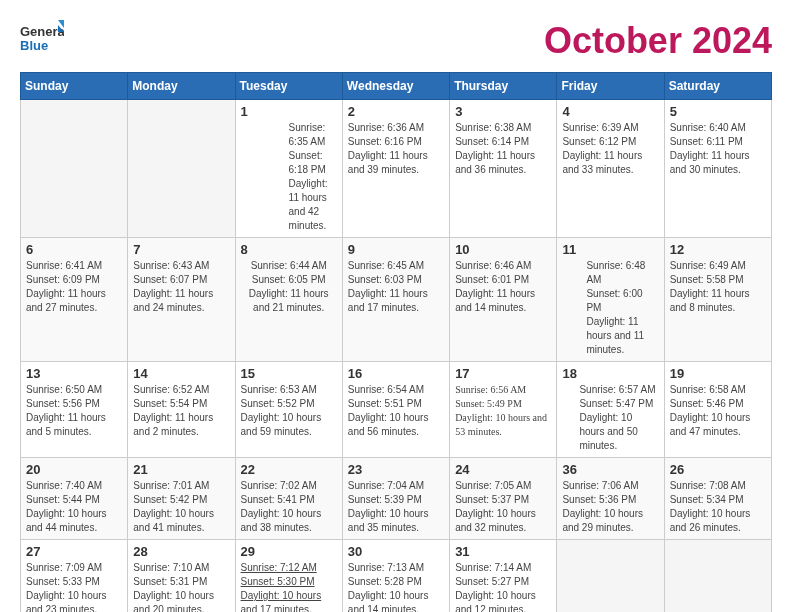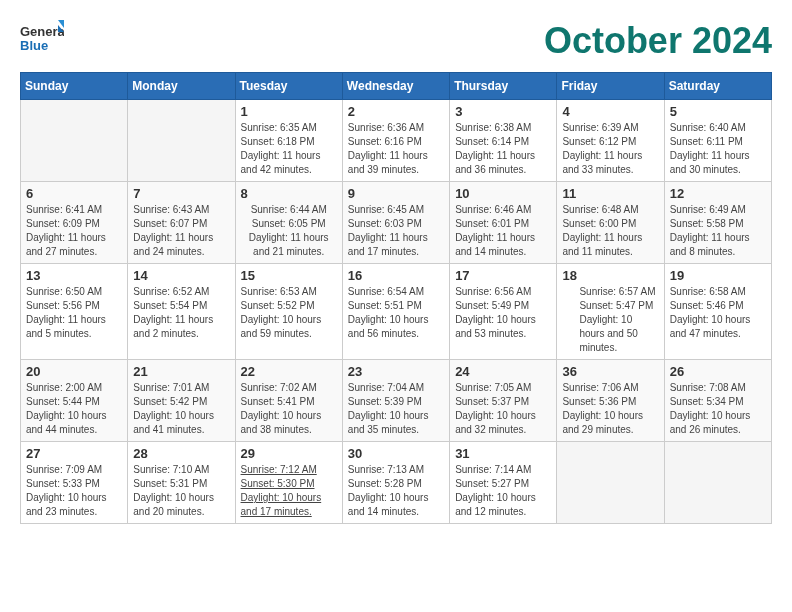--- a/index.html
+++ b/index.html
@@ -20,21 +20,21 @@
       display: flex;
       flex-direction: column;
       align-items: flex-start;
     }
     .title-block {
       text-align: right;
     }
     .month-title {
       font-size: 36px;
       font-weight: bold;
-      color: #0f766e;
+      color: #be185d;
     }
     .location {
       font-size: 14px;
       color: #555;
     }
     table {
       width: 100%;
       border-collapse: collapse;
       font-size: 11px;
       padding-left: 36px;
@@ -105,21 +105,21 @@
         <th>Friday</th>
         <th>Saturday</th>
       </tr>
   </thead>
   <tbody id="calendar-body">
   <tr>
         <td class="empty-cell"></td>
         <td class="empty-cell"></td>
         <td>
           <span class="day-number">1</span>
-          <div class="day-info" style="white-space: pre-line;">Sunrise: 6:35 AM
+          <div class="day-info" style="white-space: pre-line; margin-left: 48px;">Sunrise: 6:35 AM
 Sunset: 6:18 PM
 Daylight: 11 hours and 42 minutes.</div>
         </td>
         <td>
           <span class="day-number">2</span>
           <div class="day-info" style="white-space: pre-line;">Sunrise: 6:36 AM
 Sunset: 6:16 PM
 Daylight: 11 hours and 39 minutes.</div>
         </td>
         <td>
@@ -167,21 +167,21 @@
 Daylight: 11 hours and 17 minutes.</div>
         </td>
         <td>
           <span class="day-number">10</span>
           <div class="day-info" style="white-space: pre-line;">Sunrise: 6:46 AM
 Sunset: 6:01 PM
 Daylight: 11 hours and 14 minutes.</div>
         </td>
         <td>
           <span class="day-number">11</span>
-          <div class="day-info" style="white-space: pre-line;">Sunrise: 6:48 AM
+          <div class="day-info" style="white-space: pre-line; margin-left: 24px;">Sunrise: 6:48 AM
 Sunset: 6:00 PM
 Daylight: 11 hours and 11 minutes.</div>
         </td>
         <td>
           <span class="day-number">12</span>
           <div class="day-info" style="white-space: pre-line;">Sunrise: 6:49 AM
 Sunset: 5:58 PM
 Daylight: 11 hours and 8 minutes.</div>
         </td>
       </tr>
@@ -205,41 +205,41 @@
 Daylight: 10 hours and 59 minutes.</div>
         </td>
         <td>
           <span class="day-number">16</span>
           <div class="day-info" style="white-space: pre-line;">Sunrise: 6:54 AM
 Sunset: 5:51 PM
 Daylight: 10 hours and 56 minutes.</div>
         </td>
         <td>
           <span class="day-number">17</span>
-          <div class="day-info" style="white-space: pre-line;">Sunrise: 6:56 AM
+          <div class="day-info" style="white-space: pre-line; font-family: Liberation Serif, serif;">Sunrise: 6:56 AM
 Sunset: 5:49 PM
 Daylight: 10 hours and 53 minutes.</div>
         </td>
         <td>
           <span class="day-number">18</span>
           <div class="day-info" style="white-space: pre-line; margin-left: 17px;">Sunrise: 6:57 AM
 Sunset: 5:47 PM
 Daylight: 10 hours and 50 minutes.</div>
         </td>
         <td>
           <span class="day-number">19</span>
           <div class="day-info" style="white-space: pre-line;">Sunrise: 6:58 AM
 Sunset: 5:46 PM
 Daylight: 10 hours and 47 minutes.</div>
         </td>
       </tr>
       <tr>
         <td>
           <span class="day-number">20</span>
-          <div class="day-info" style="white-space: pre-line;">Sunrise: 2:00 AM
+          <div class="day-info" style="white-space: pre-line;">Sunrise: 7:40 AM
 Sunset: 5:44 PM
 Daylight: 10 hours and 44 minutes.</div>
         </td>
         <td>
           <span class="day-number">21</span>
           <div class="day-info" style="white-space: pre-line;">Sunrise: 7:01 AM
 Sunset: 5:42 PM
 Daylight: 10 hours and 41 minutes.</div>
         </td>
         <td>

